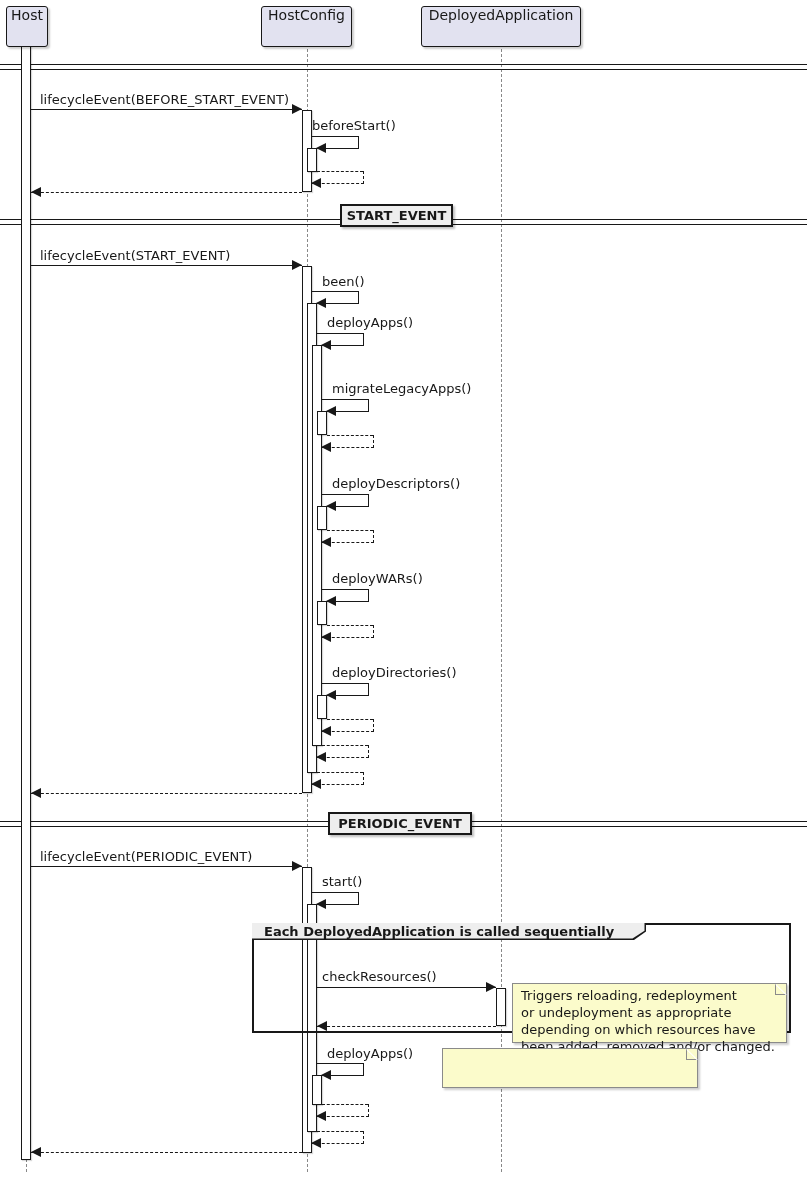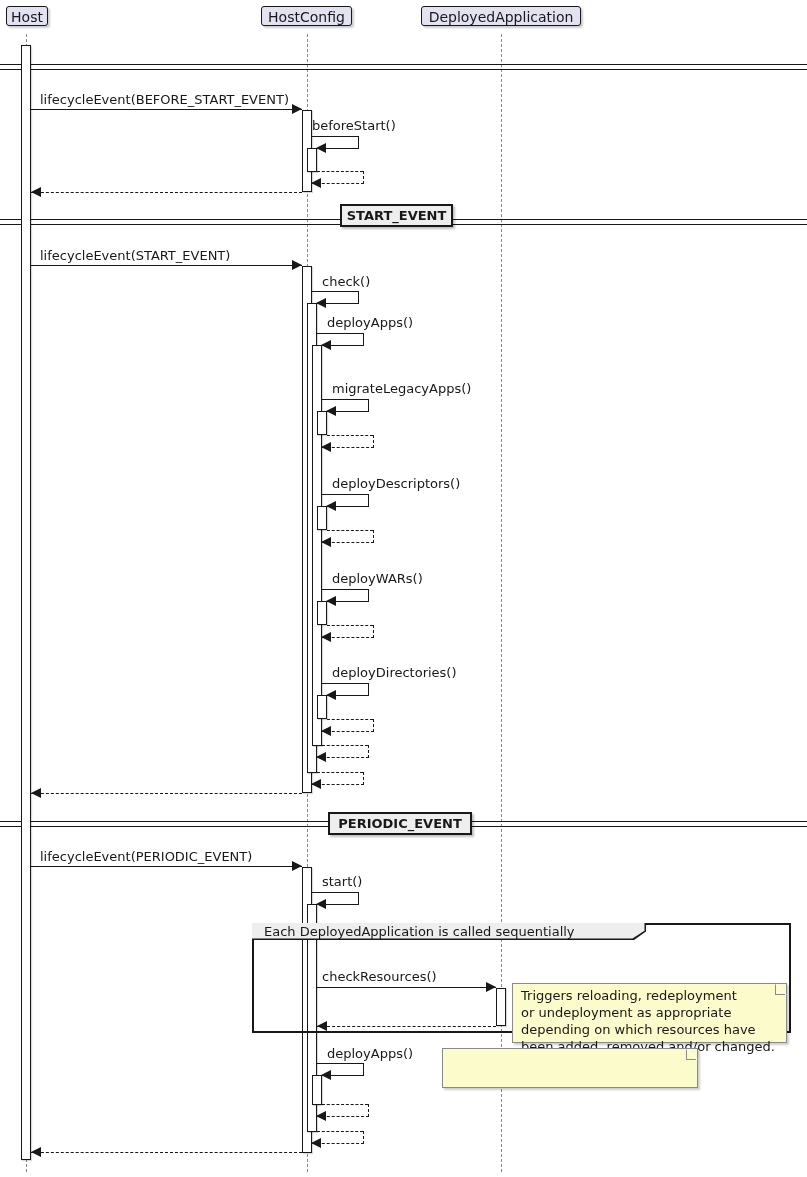--- a/index.html
+++ b/index.html
@@ -11,23 +11,23 @@
           font-family:"DejaVu Sans","Liberation Sans",sans-serif;color:var(--lineColor);}
   
   .lifeline{position:absolute;width:0;border-left:1px dashed var(--lifelineColor);z-index:1;}
   
   .divline{position:absolute;left:0;width:807px;height:6px;border-top:1.5px solid var(--lineColor);
            border-bottom:1.5px solid var(--lineColor);box-sizing:border-box;z-index:2;}
   .divbox{position:absolute;background:var(--dividerFill);border:2px solid var(--lineColor);
           box-sizing:border-box;z-index:5;display:flex;align-items:center;justify-content:center;
           font-weight:bold;font-size:13px;white-space:nowrap;box-shadow:2px 2px 2px rgba(0,0,0,.25);}
   
-  .pbox{position:absolute;top:6px;height:20px;background:var(--participantFill);
+  .pbox{position:absolute;top:6px;height:41px;background:var(--participantFill);
         border:1.5px solid var(--lineColor);border-radius:3px;box-sizing:border-box;z-index:5;
-        display:flex;align-items:flex-end;justify-content:center;font-size:14px;
+        display:flex;align-items:flex-start;justify-content:center;font-size:14px;
         box-shadow:2px 2px 2px rgba(0,0,0,.2);}
   
   .act{position:absolute;width:10px;background:#fff;border:1px solid var(--lineColor);
        box-sizing:border-box;z-index:2;box-shadow:1px 1px 1px rgba(0,0,0,.15);}
   
   .h-line{position:absolute;height:0;border-top:1px solid var(--lineColor);z-index:3;}
   .h-line.dashed{border-top-style:dashed;}
   .mlabel{position:absolute;font-size:13px;line-height:15px;white-space:nowrap;z-index:3;}
   .ah-r{position:absolute;width:0;height:0;border-top:5px solid transparent;
         border-bottom:5px solid transparent;border-left:10px solid var(--lineColor);z-index:3;}
@@ -39,21 +39,21 @@
           border-bottom:1px solid var(--lineColor);box-sizing:content-box;z-index:3;}
   .sc-ret .ah-l{left:-1px;bottom:-5px;top:auto;}
   .sc-top.dashed{border-top-style:dashed;}
   .sc-ret.dashed{border-right-style:dashed;border-bottom-style:dashed;}
   
   .group-box{position:absolute;border:2px solid var(--lineColor);box-sizing:border-box;z-index:4;background:transparent;}
   .gh-outer{position:absolute;background:var(--lineColor);z-index:4;
             clip-path:polygon(0 0,100% 0,100% 50%,calc(100% - 12px) 100%,0 100%);}
   .gh-inner{position:absolute;left:0;top:0;background:var(--groupHeaderFill);
             clip-path:polygon(0 0,100% 0,100% 50%,calc(100% - 12px) 100%,0 100%);}
-  .gh-label{position:absolute;font-size:13px;font-weight:normal;white-space:nowrap;z-index:5;}
+  .gh-label{position:absolute;font-size:13px;font-weight:bold;white-space:nowrap;z-index:5;}
   
   .note{position:absolute;background:var(--noteFill);border:1px solid #8a8a8a;box-sizing:border-box;
         z-index:6;box-shadow:2px 2px 2px rgba(0,0,0,.2);}
   .note-text{position:absolute;left:8px;top:3px;right:8px;font-size:13px;line-height:17px;white-space:pre-line;}
   .note-fold{position:absolute;top:0;right:0;width:11px;height:11px;background:var(--noteFill);
              border-left:1px solid #8a8a8a;border-bottom:1px solid #8a8a8a;box-sizing:border-box;}
   .note-fold::before{content:"";position:absolute;left:0;top:0;width:15px;height:1px;background:var(--bg);
              transform-origin:0 0;transform:rotate(45deg);}
 </style>
 </head>
@@ -105,21 +105,21 @@
     </div>
 
   <div class="h-line dashed" style="left:31px;top:192px;width:271px"></div>
   <span class="ah-l" style="left:31px;top:187px"></span>
 
   <div class="mlabel" style="left:40px;top:248px">lifecycleEvent(START_EVENT)</div>
   <div class="h-line" style="left:31px;top:265px;width:271px"></div>
   <span class="ah-r" style="left:292px;top:260px"></span>
   <div class="act" style="left:302px;top:266px;height:527px"></div>
 
-  <div class="mlabel" style="left:322px;top:274px">check()</div>
+  <div class="mlabel" style="left:322px;top:274px">been()</div>
   <div class="sc-top" style="left:312px;top:291px"></div>
   <div class="sc-ret" style="left:317px;top:291px;width:41px">
       <span class="ah-l"></span>
     </div>
   <div class="act" style="left:307px;top:303px;height:470px"></div>
 
   <div class="mlabel" style="left:327px;top:315px">deployApps()</div>
   <div class="sc-top" style="left:317px;top:333px"></div>
   <div class="sc-ret" style="left:322px;top:333px;width:41px">
       <span class="ah-l"></span>

